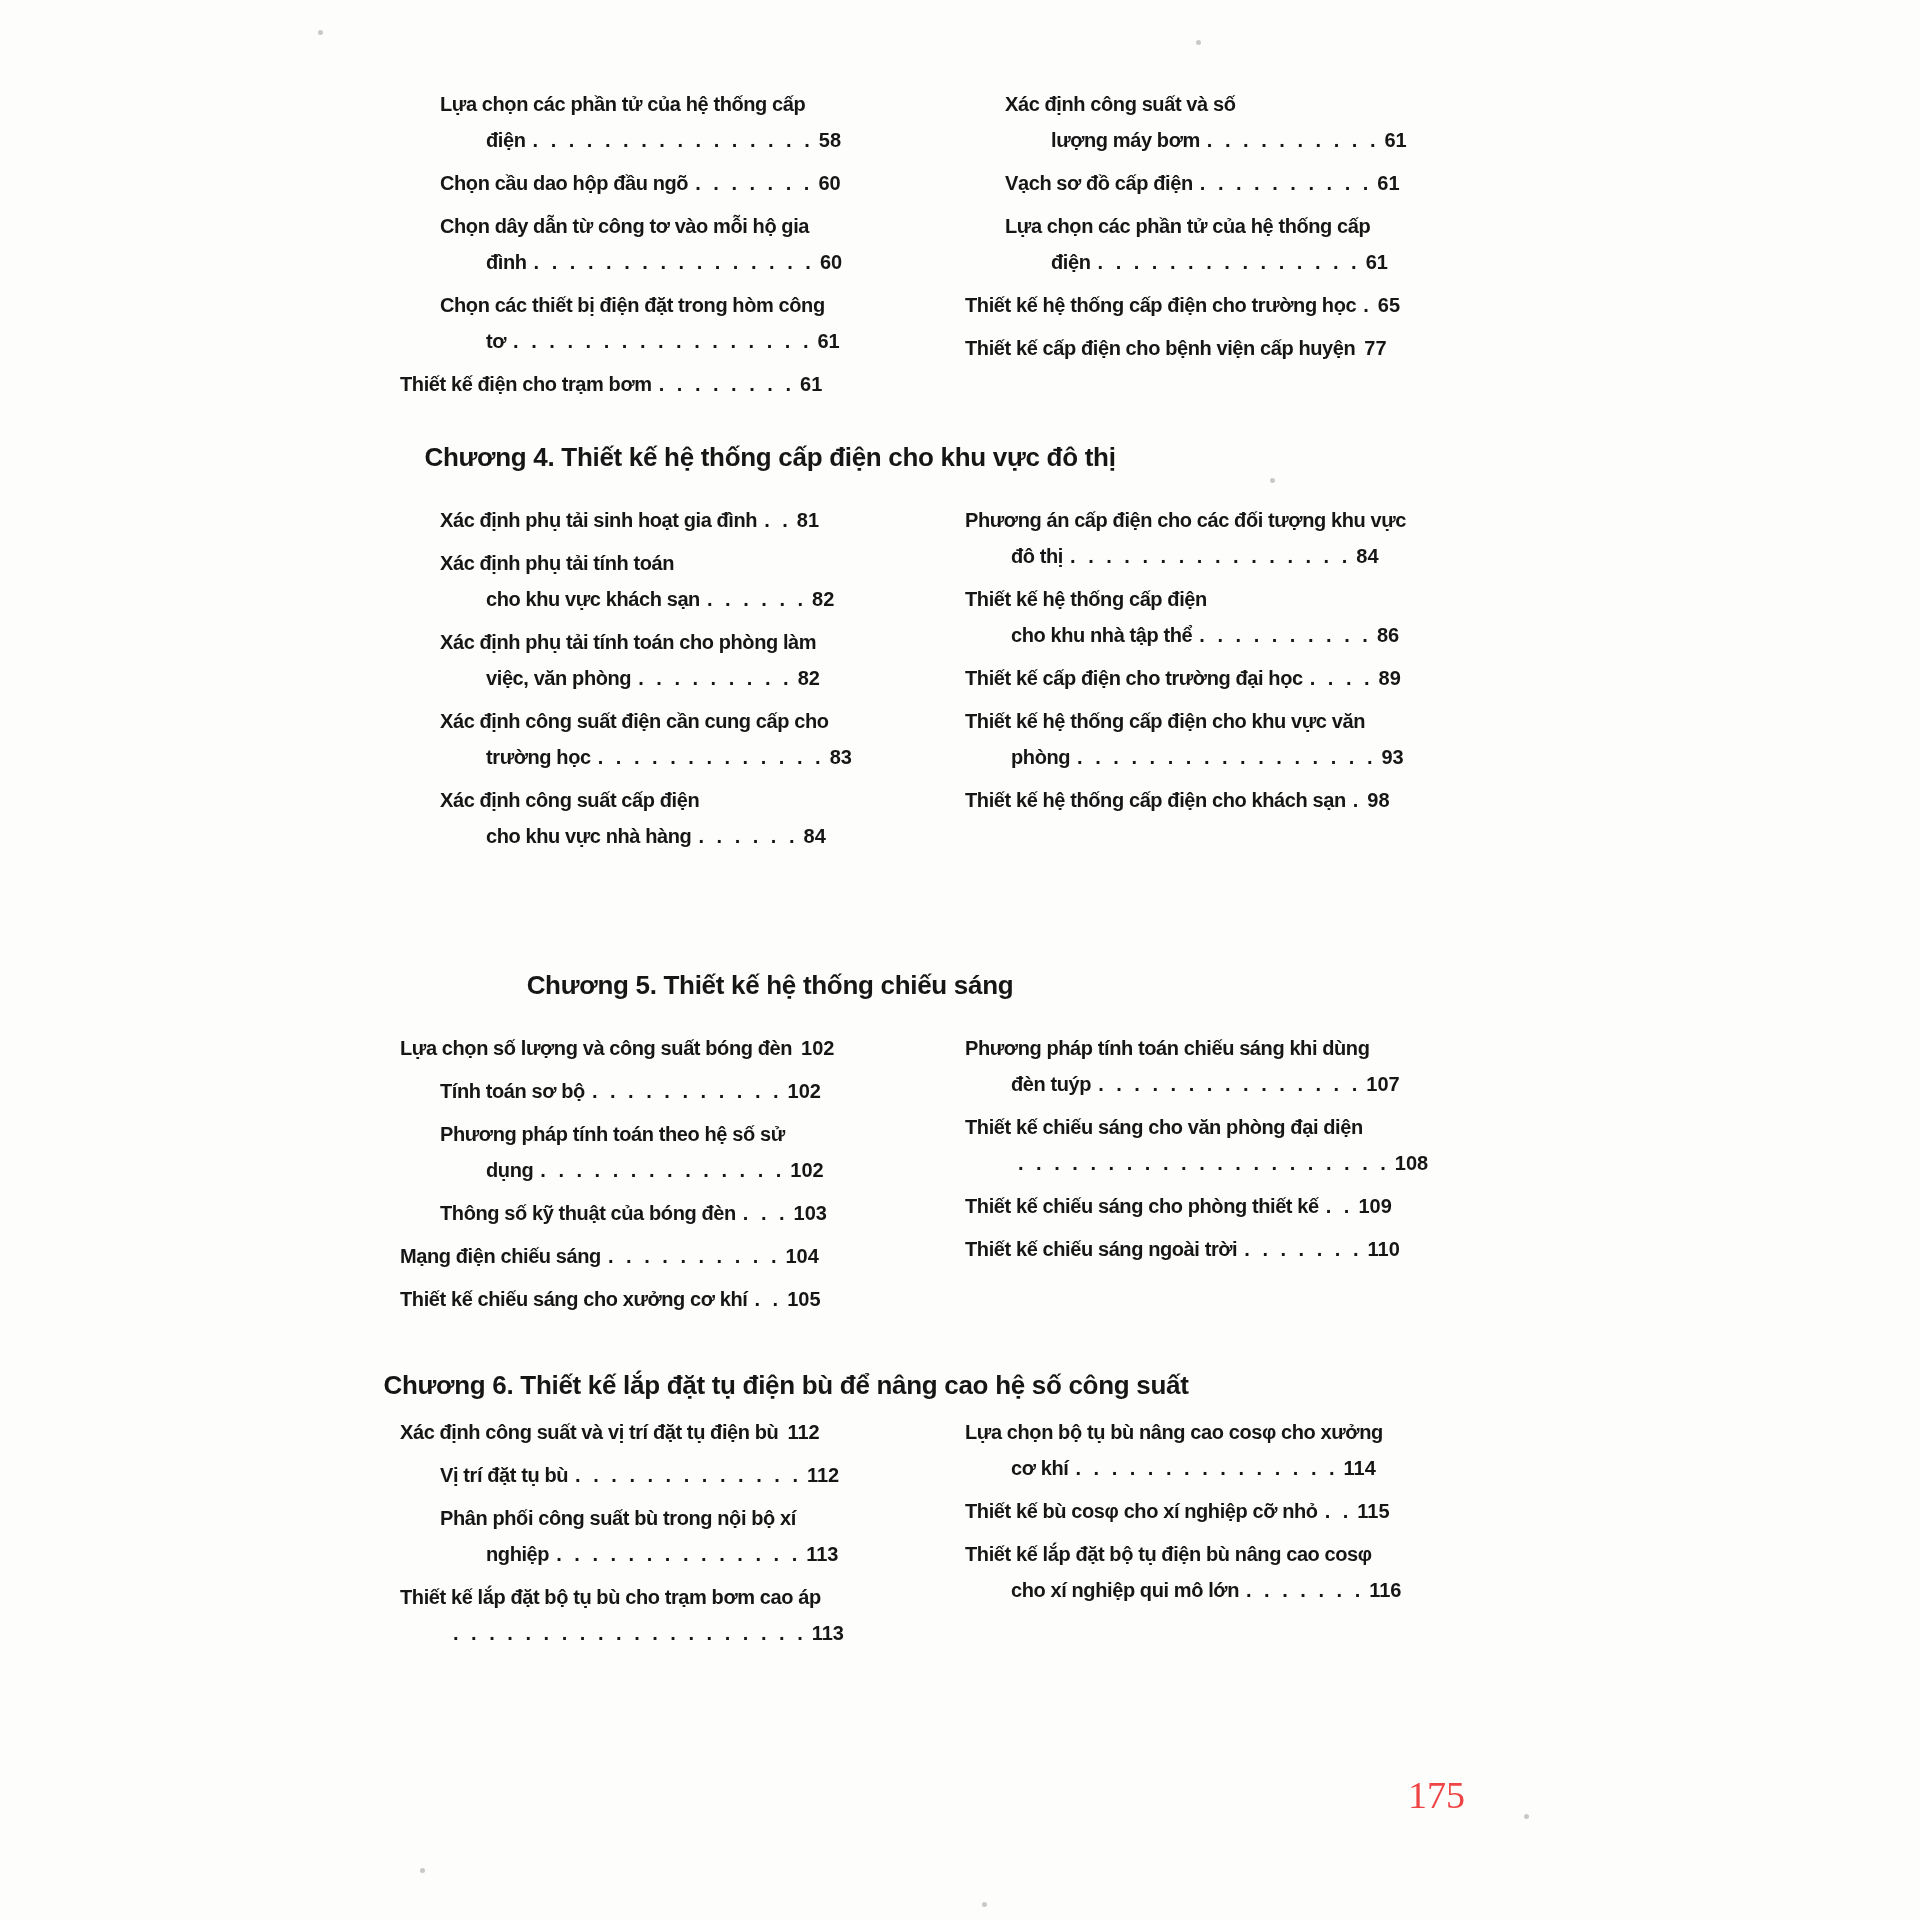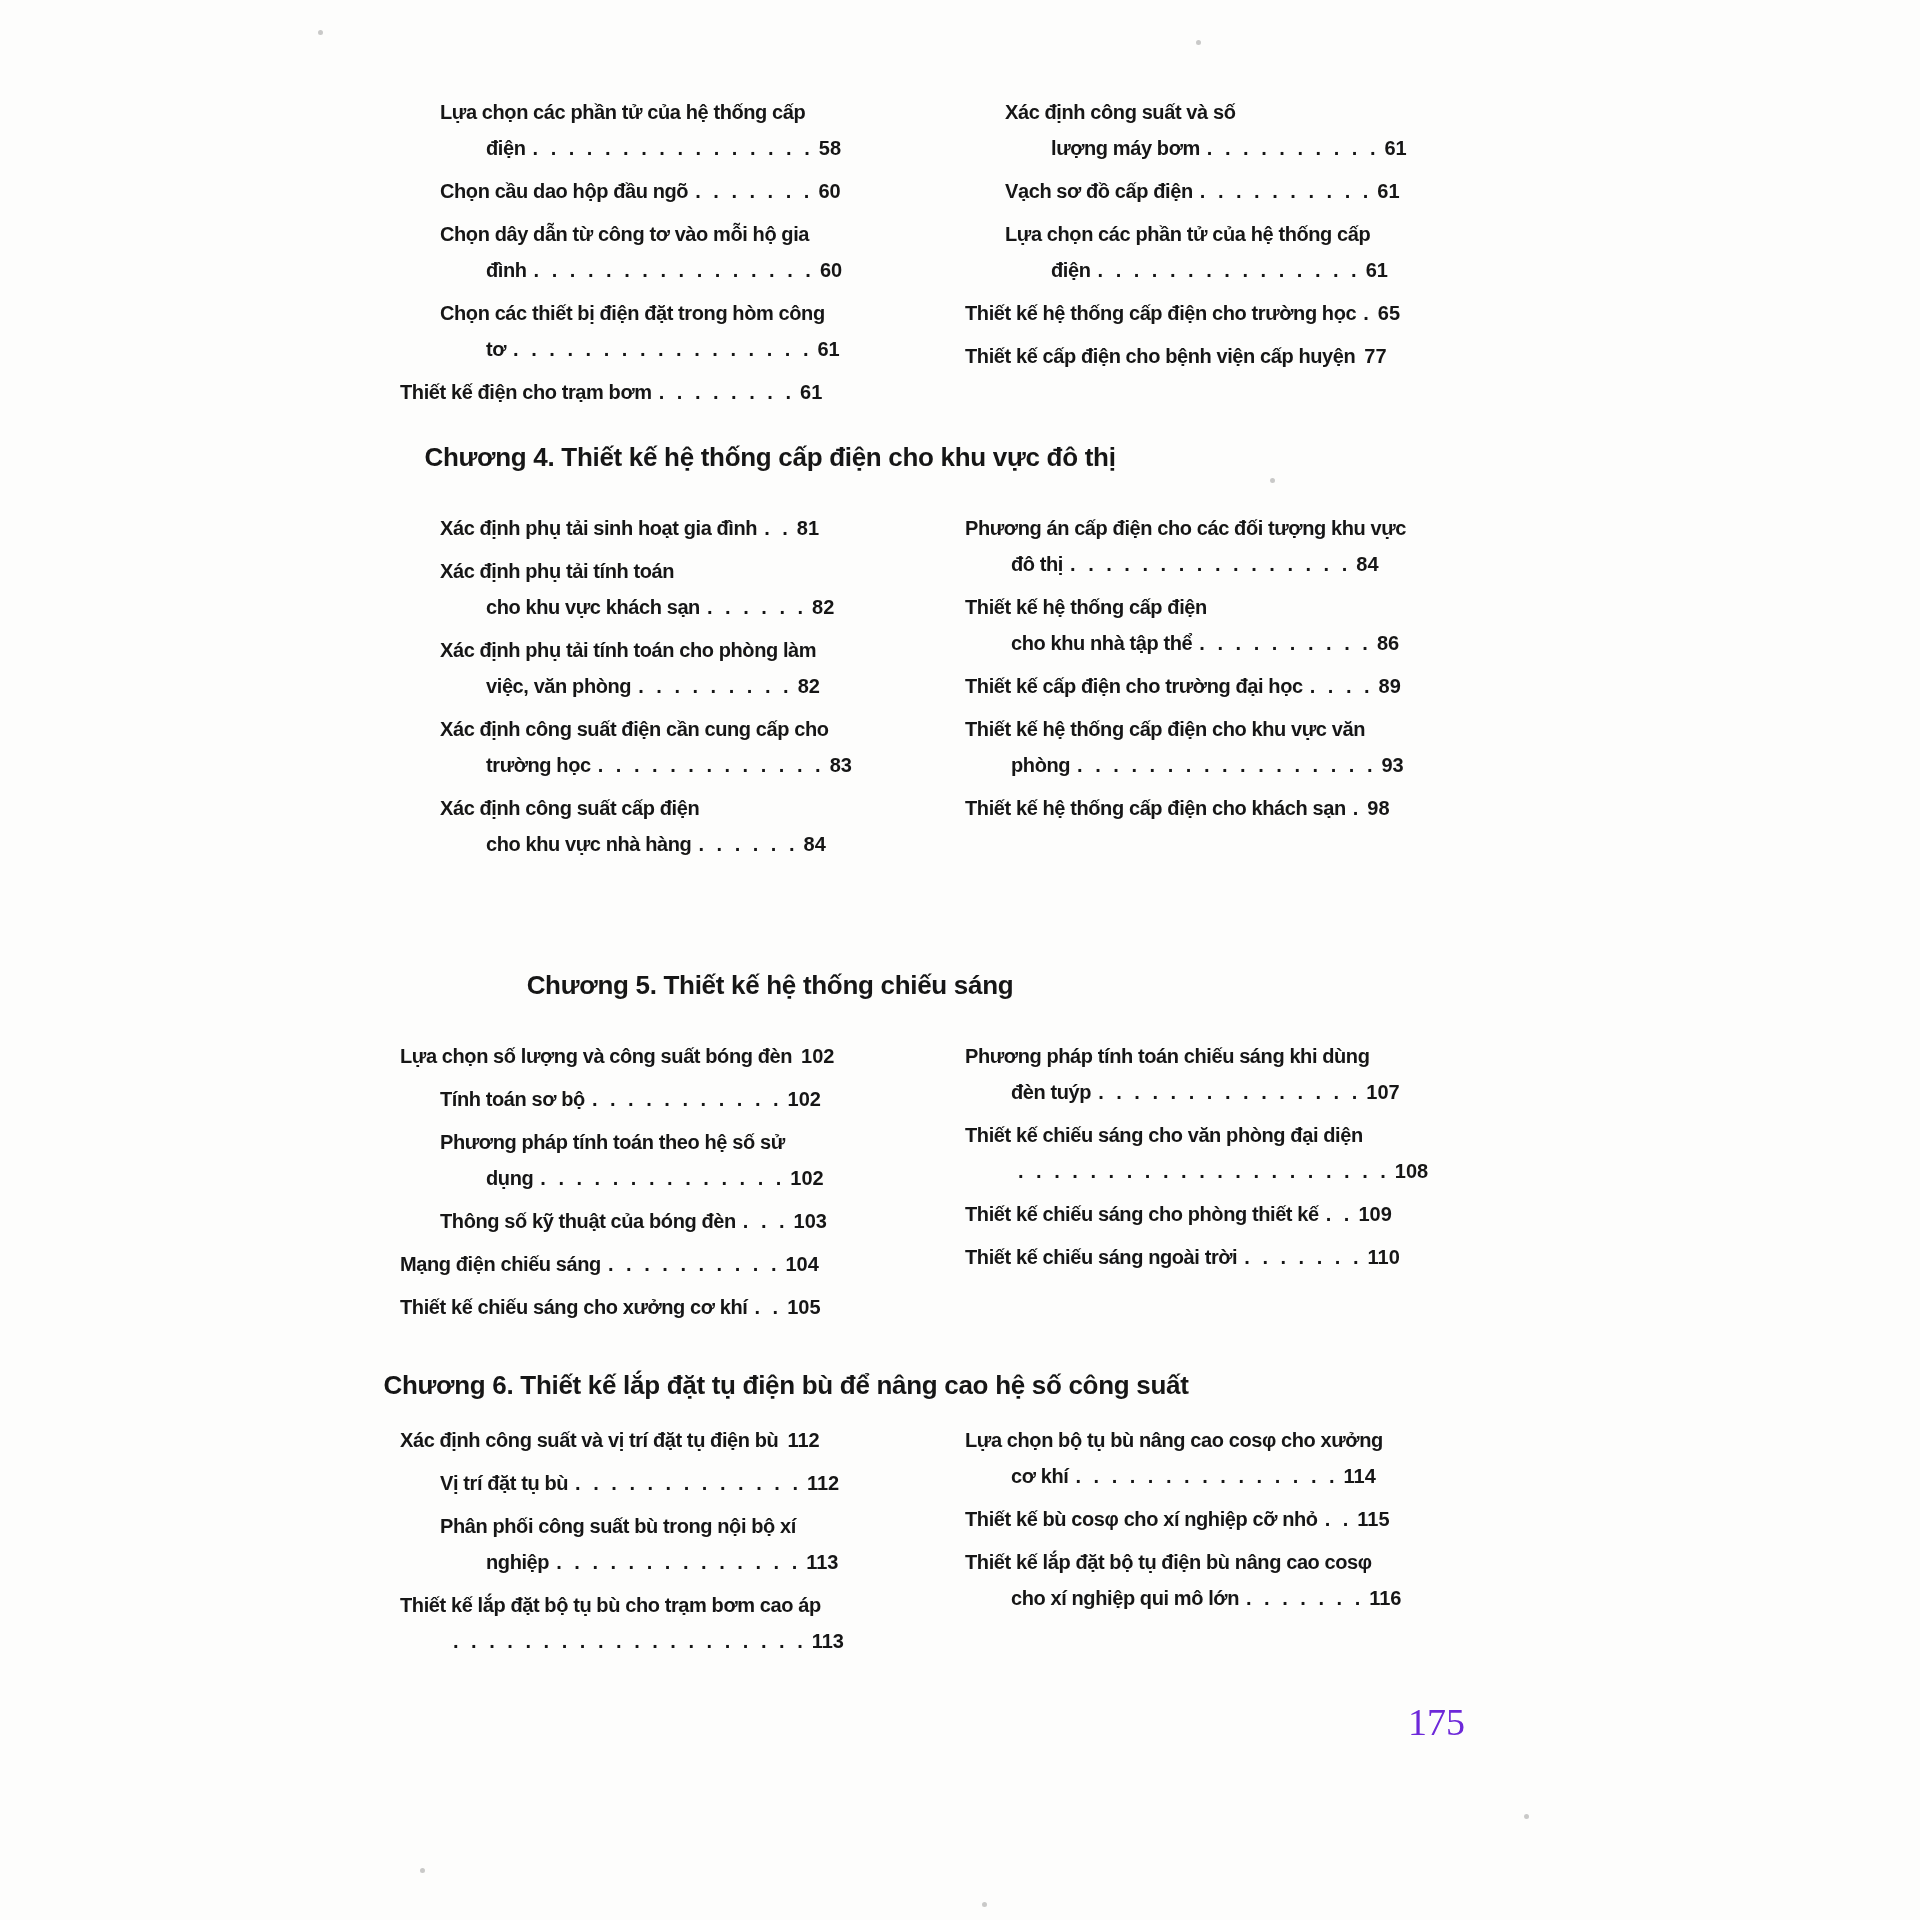--- a/index.html
+++ b/index.html
@@ -17,38 +17,38 @@
   .sec-2 { top:958px; }
   .sec-3 { top:1342px; }
   .chapter-heading {
     position:absolute; left:330px; top:12px; width:880px;
     text-align:center;
     font-size:26px; font-weight:bold; letter-spacing:-0.3px;
     white-space:nowrap;
   }
   .cols { position:absolute; left:0; top:0; width:1920px; }
   .section.with-heading .cols { top:68px; }
-  .col { position:absolute; top:12px; }
+  .col { position:absolute; top:4px; }
   .col-left  { left:400px; width:440px; }
   .col-right { left:965px; width:500px; }
   .entry {
     font-size:20px; font-weight:bold; letter-spacing:-0.4px;
     line-height:36px;
     margin-bottom:7px;
     color:#161616;
   }
   .entry.lvl1 { margin-left:40px; }
   .line { white-space:nowrap; }
   .line.cont { padding-left:46px; }
   .dots { word-spacing:7px; margin-left:7px; letter-spacing:0; }
   .pg { margin-left:9px; letter-spacing:0; }
   .page-number {
-    position:absolute; left:1408px; top:1700px;
+    position:absolute; left:1408px; top:1773px;
     font-family:"Liberation Serif", serif;
-    font-size:38px; color:#6d28d9;
+    font-size:38px; color:#ef4444;
   }
   .speck {
     position:absolute; width:5px; height:5px;
     background:#8a8a8a; border-radius:50%; opacity:0.45;
   }
 </style>
 </head>
 <body>
 
 <div class="page">

